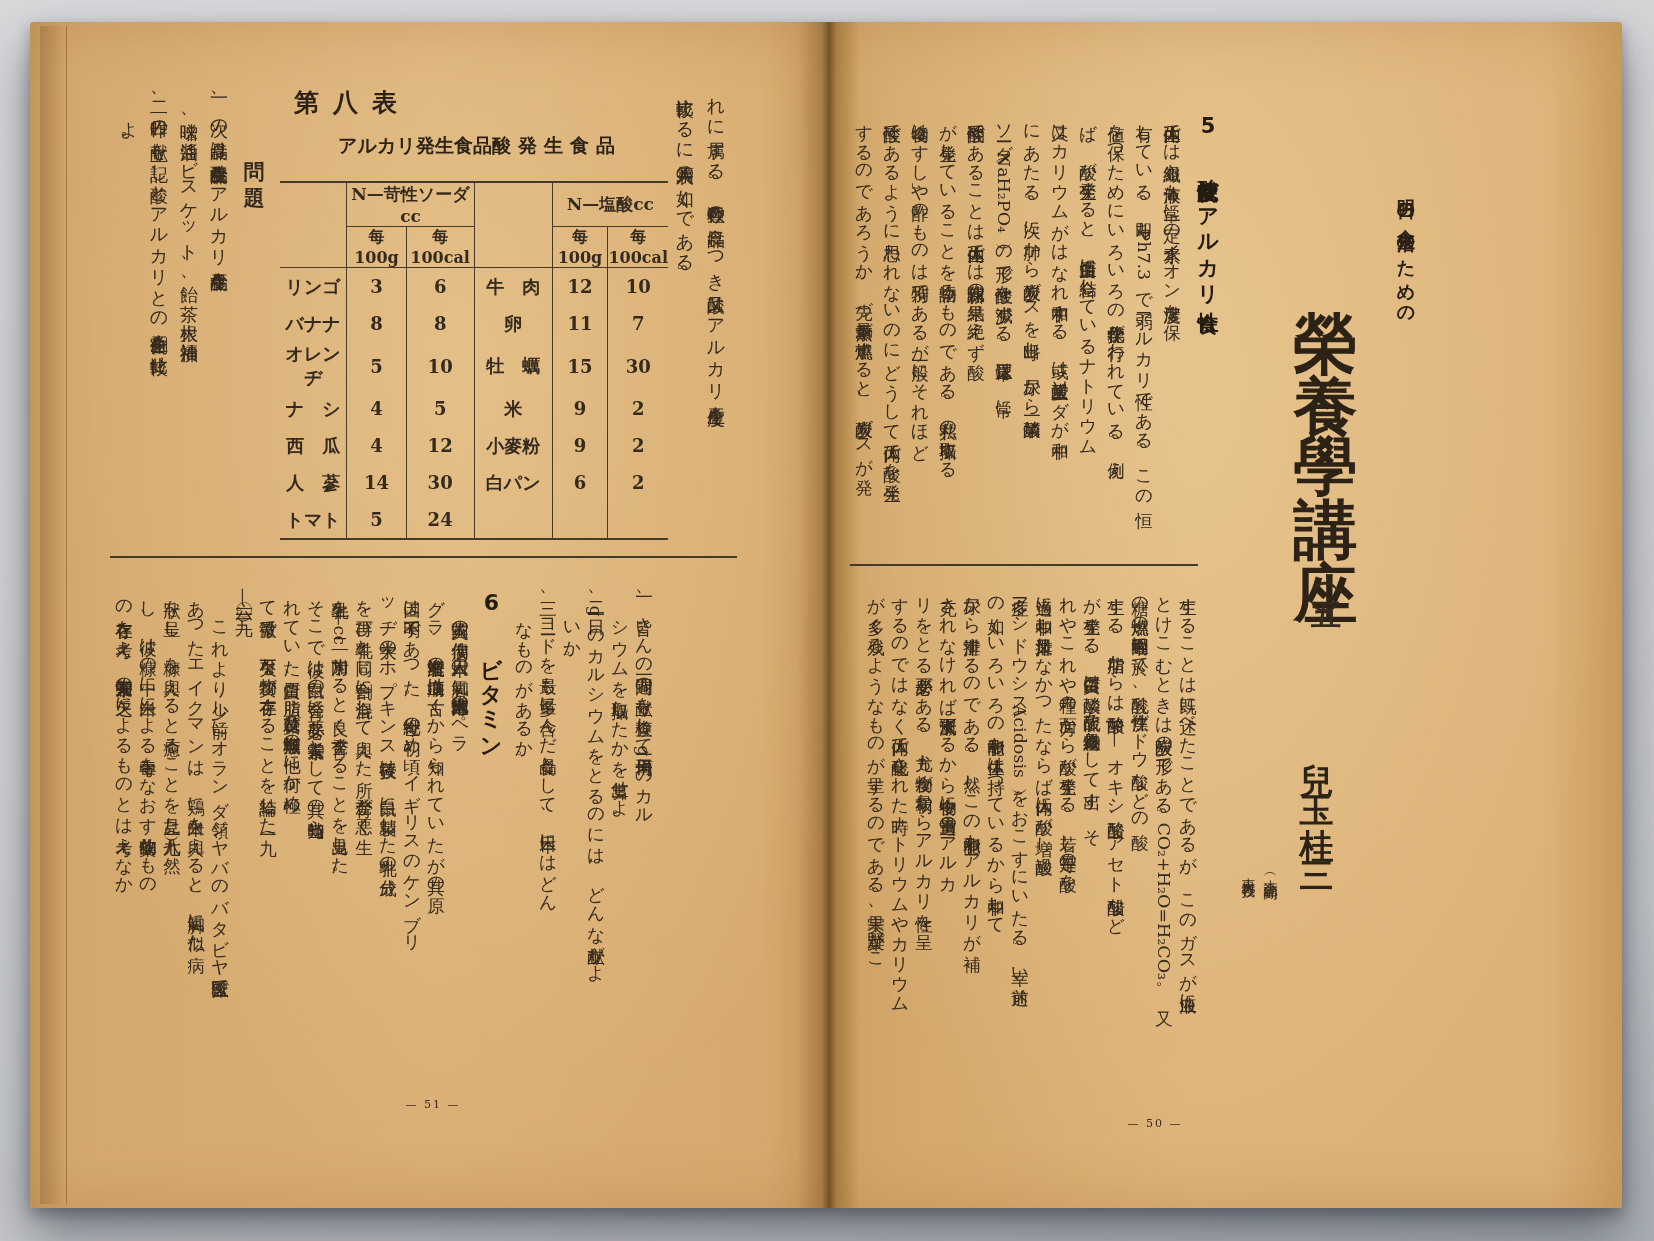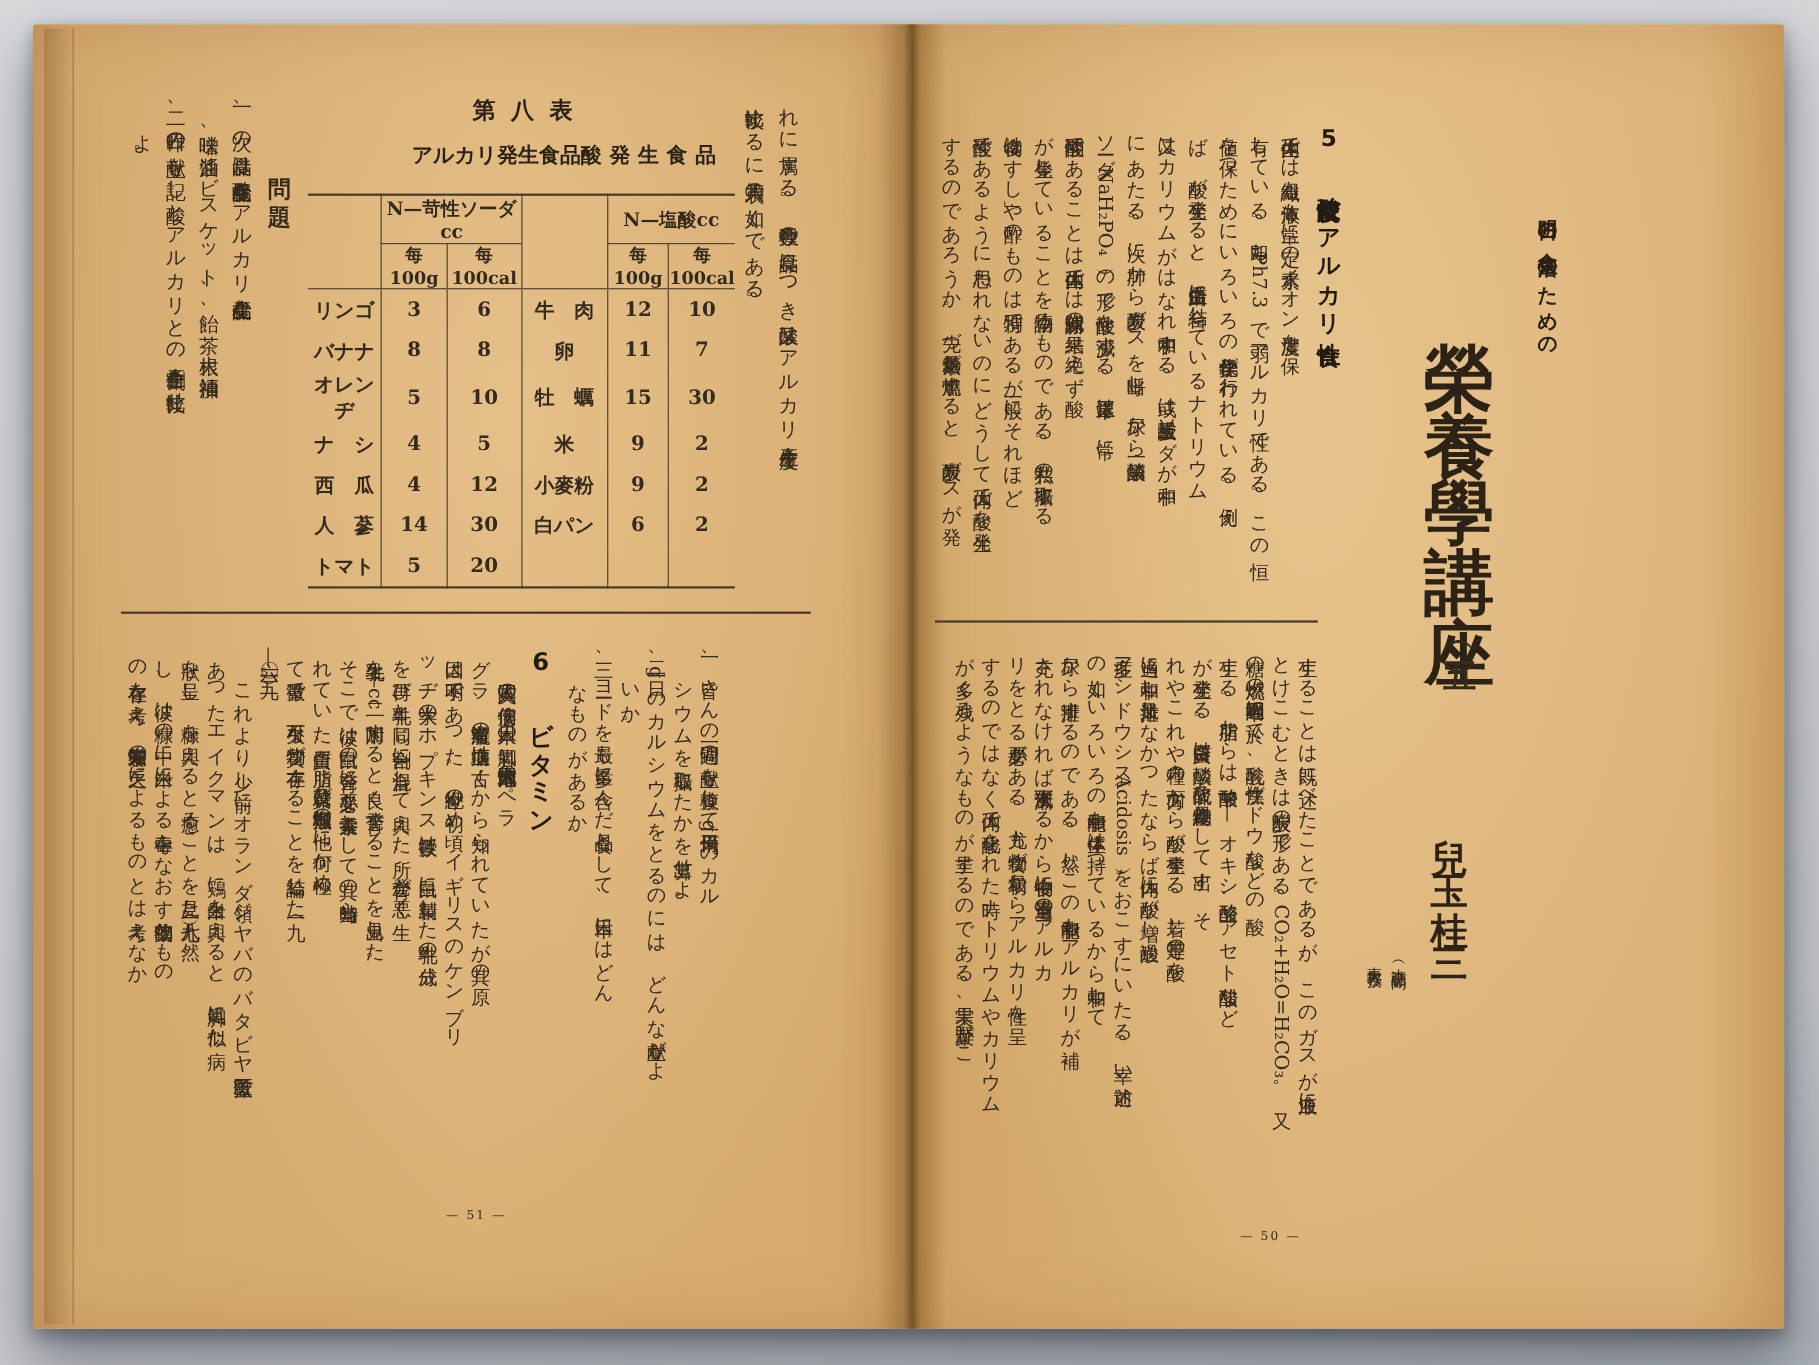--- a/index.html
+++ b/index.html
@@ -87,22 +87,22 @@
   .div-left{left:80px;top:534px;width:627px;}
   .div-right{left:22px;top:542px;width:348px;}
   .pageno{
     position:absolute;font-size:11px;letter-spacing:2px;color:#342a1d;
     width:160px;text-align:center;
   }
   .pageno-left{left:323px;top:1076px;}
   .pageno-right{left:247px;top:1095px;}
   
   .tablewrap{position:absolute;left:250px;top:64px;width:390px;}
-  .t-title{font-size:21px;font-weight:bold;text-align:center;letter-spacing:14px;color:#2c2316;padding-left:14px;}
-  .t-heads{display:flex;justify-content:flex-end;margin-top:14px;padding:0 12px 0 22px;font-size:19px;font-weight:bold;color:#2c2316;}
+  .t-title{font-size:25px;font-weight:bold;text-align:left;letter-spacing:14px;color:#2c2316;padding-left:14px;}
+  .t-heads{display:flex;justify-content:center;margin-top:14px;padding:0 12px 0 22px;font-size:19px;font-weight:bold;color:#2c2316;}
   .t-heads .acid{letter-spacing:7px;}
   table.datatable{
     border-collapse:collapse;margin-top:22px;width:388px;
     border-top:2px solid #453a28;border-bottom:2px solid #453a28;
     font-size:18px;color:#342a1d;
   }
   table.datatable td,table.datatable th{
     padding:0;height:37px;text-align:center;vertical-align:middle;font-weight:bold;
   }
   .bL{border-left:1.5px solid #453a28;}
@@ -193,21 +193,21 @@
                 <td class="c0">人　蔘</td>
                 <td class="c1 bL">14</td>
                 <td class="c2 bL">30</td>
                 <td class="c3 bL">白パン</td>
                 <td class="c4 bL">6</td>
                 <td class="c5 bL">2</td>
               </tr>
               <tr>
                 <td class="c0">トマト</td>
                 <td class="c1 bL">5</td>
-                <td class="c2 bL">20</td>
+                <td class="c2 bL">24</td>
                 <td class="c3 bL"></td>
                 <td class="c4 bL"></td>
                 <td class="c5 bL"></td>
               </tr>
             </tbody>
         </table>
       </div>
 
       <div class="vtext problem-head">問題</div>
       <div class="vtext problem">

